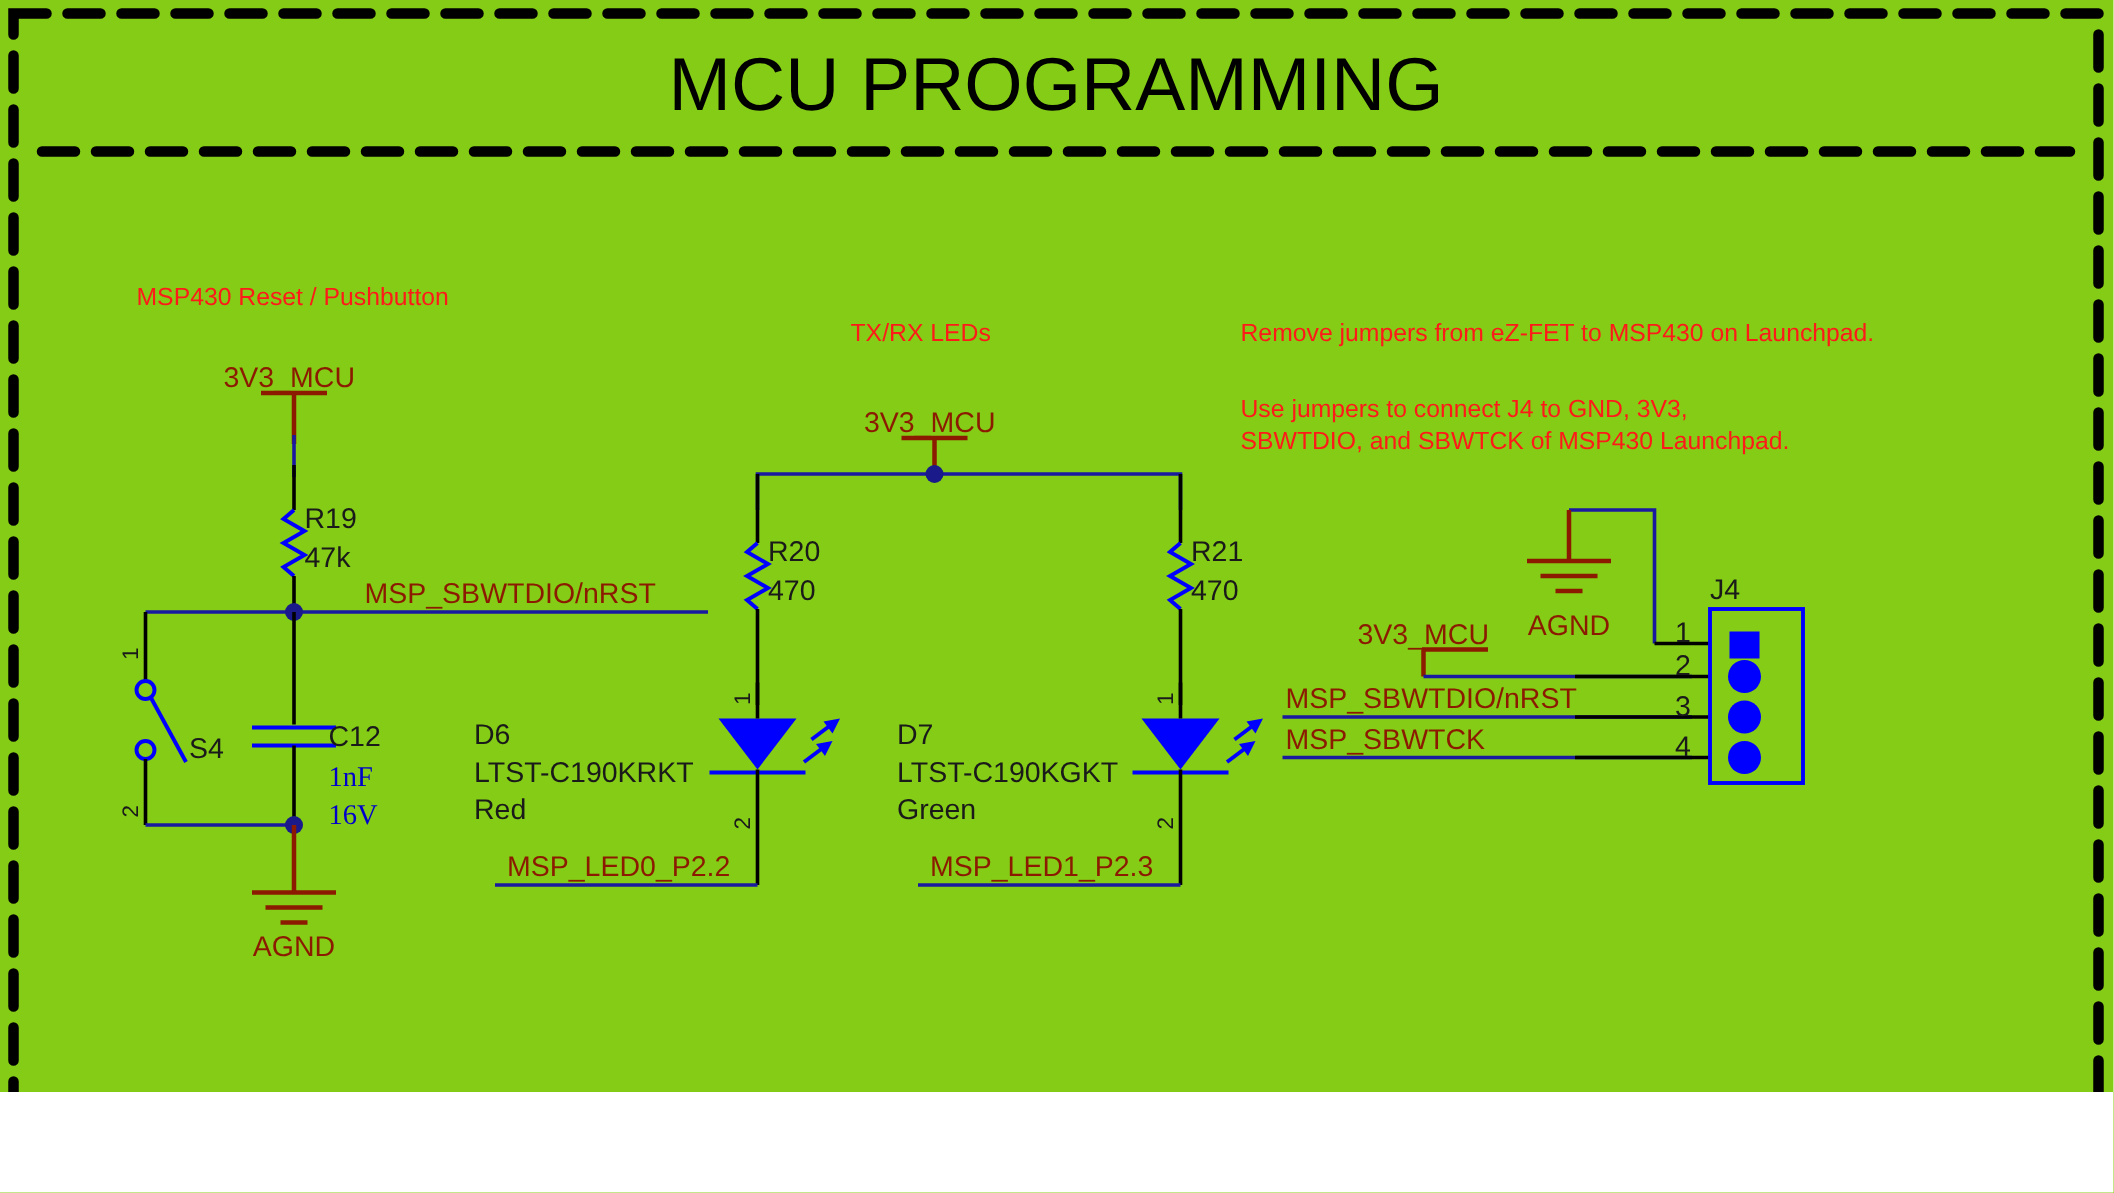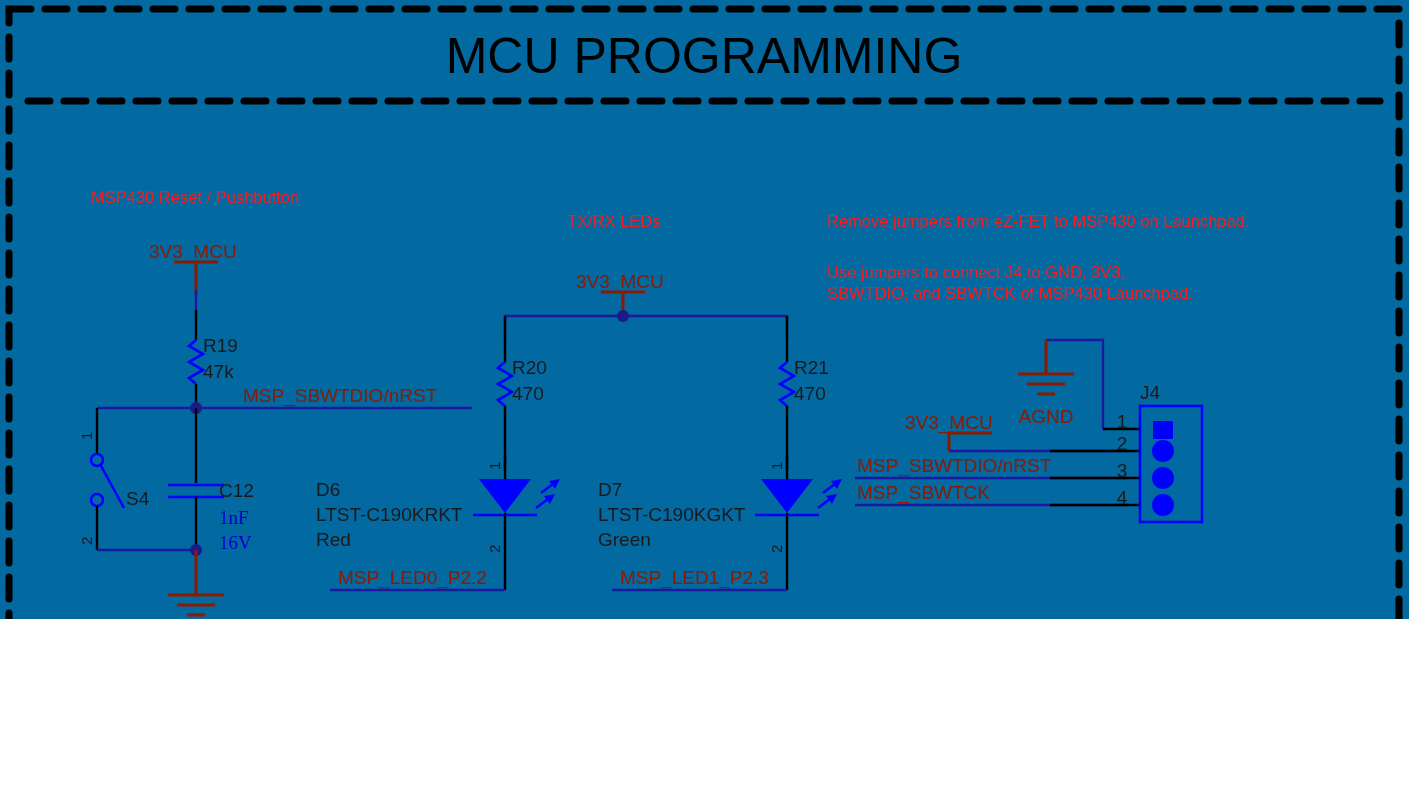--- a/index.html
+++ b/index.html
@@ -7,22 +7,22 @@
     margin: 0;
     padding: 0;
     background: #ffffff;
   }
   body {
     font-family: "Liberation Sans", sans-serif;
   }
   #sheet {
     position: relative;
     width: 1409px;
-    height: 619px;
-    background: #0369a1;
+    height: 728px;
+    background: #84cc16;
     overflow: hidden;
   }
   #schematic-svg {
     position: absolute;
     left: 0;
     top: 0;
     width: 1409px;
     height: 795px;
   }
   .title-text {

